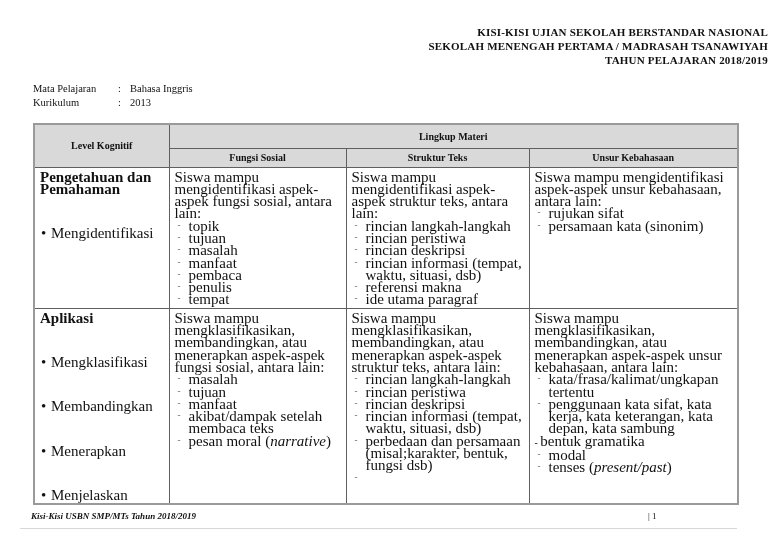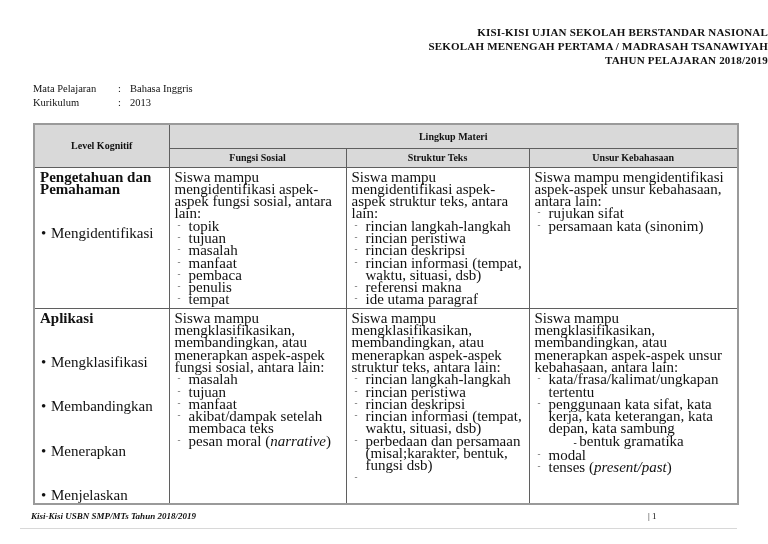--- a/index.html
+++ b/index.html
@@ -26,21 +26,21 @@
   table.kisi td { vertical-align:top; padding:3px 5px 2px 5px; font-size:15px; line-height:12.3px; }
   tr.row-1 { height:128px; }
   tr.row-2 { height:122px; }
 
   .lvl-title { font-weight:bold; }
   ul { list-style:none; }
   .dot-list li { position:relative; padding-left:11px;margin-top:32px; }
   .dot-list li::before { content:"\2022"; position:absolute; left:1px; top:0; }
   .dash-list li { position:relative; padding-left:14px; min-height:12.3px; }
   .dash-list li::before { content:"-"; position:absolute; left:3px; top:-1px; color:#555; font-size:9px; }
-  .dash-list li.flush { padding-left:0;margin-left:39px; }
+  .dash-list li.flush { padding-left:0; }
   .dash-list li.flush::before { content:"-\00a0"; position:static; color:#111; font-size:9.8px; }
 
   
   .footer { position:absolute; left:0; top:483px; width:768px; height:40px; }
   .footer-left { position:absolute; left:31px; top:3px; font-size:9px; font-weight:bold; font-style:italic; }
   .footer-page { position:absolute; left:648px; top:3px; font-size:9px; }
   .footer-rule { position:absolute; left:20px; top:20px; width:717px; height:1px; background:#d8d8d8; }
 </style>
 </head>
 <body>

